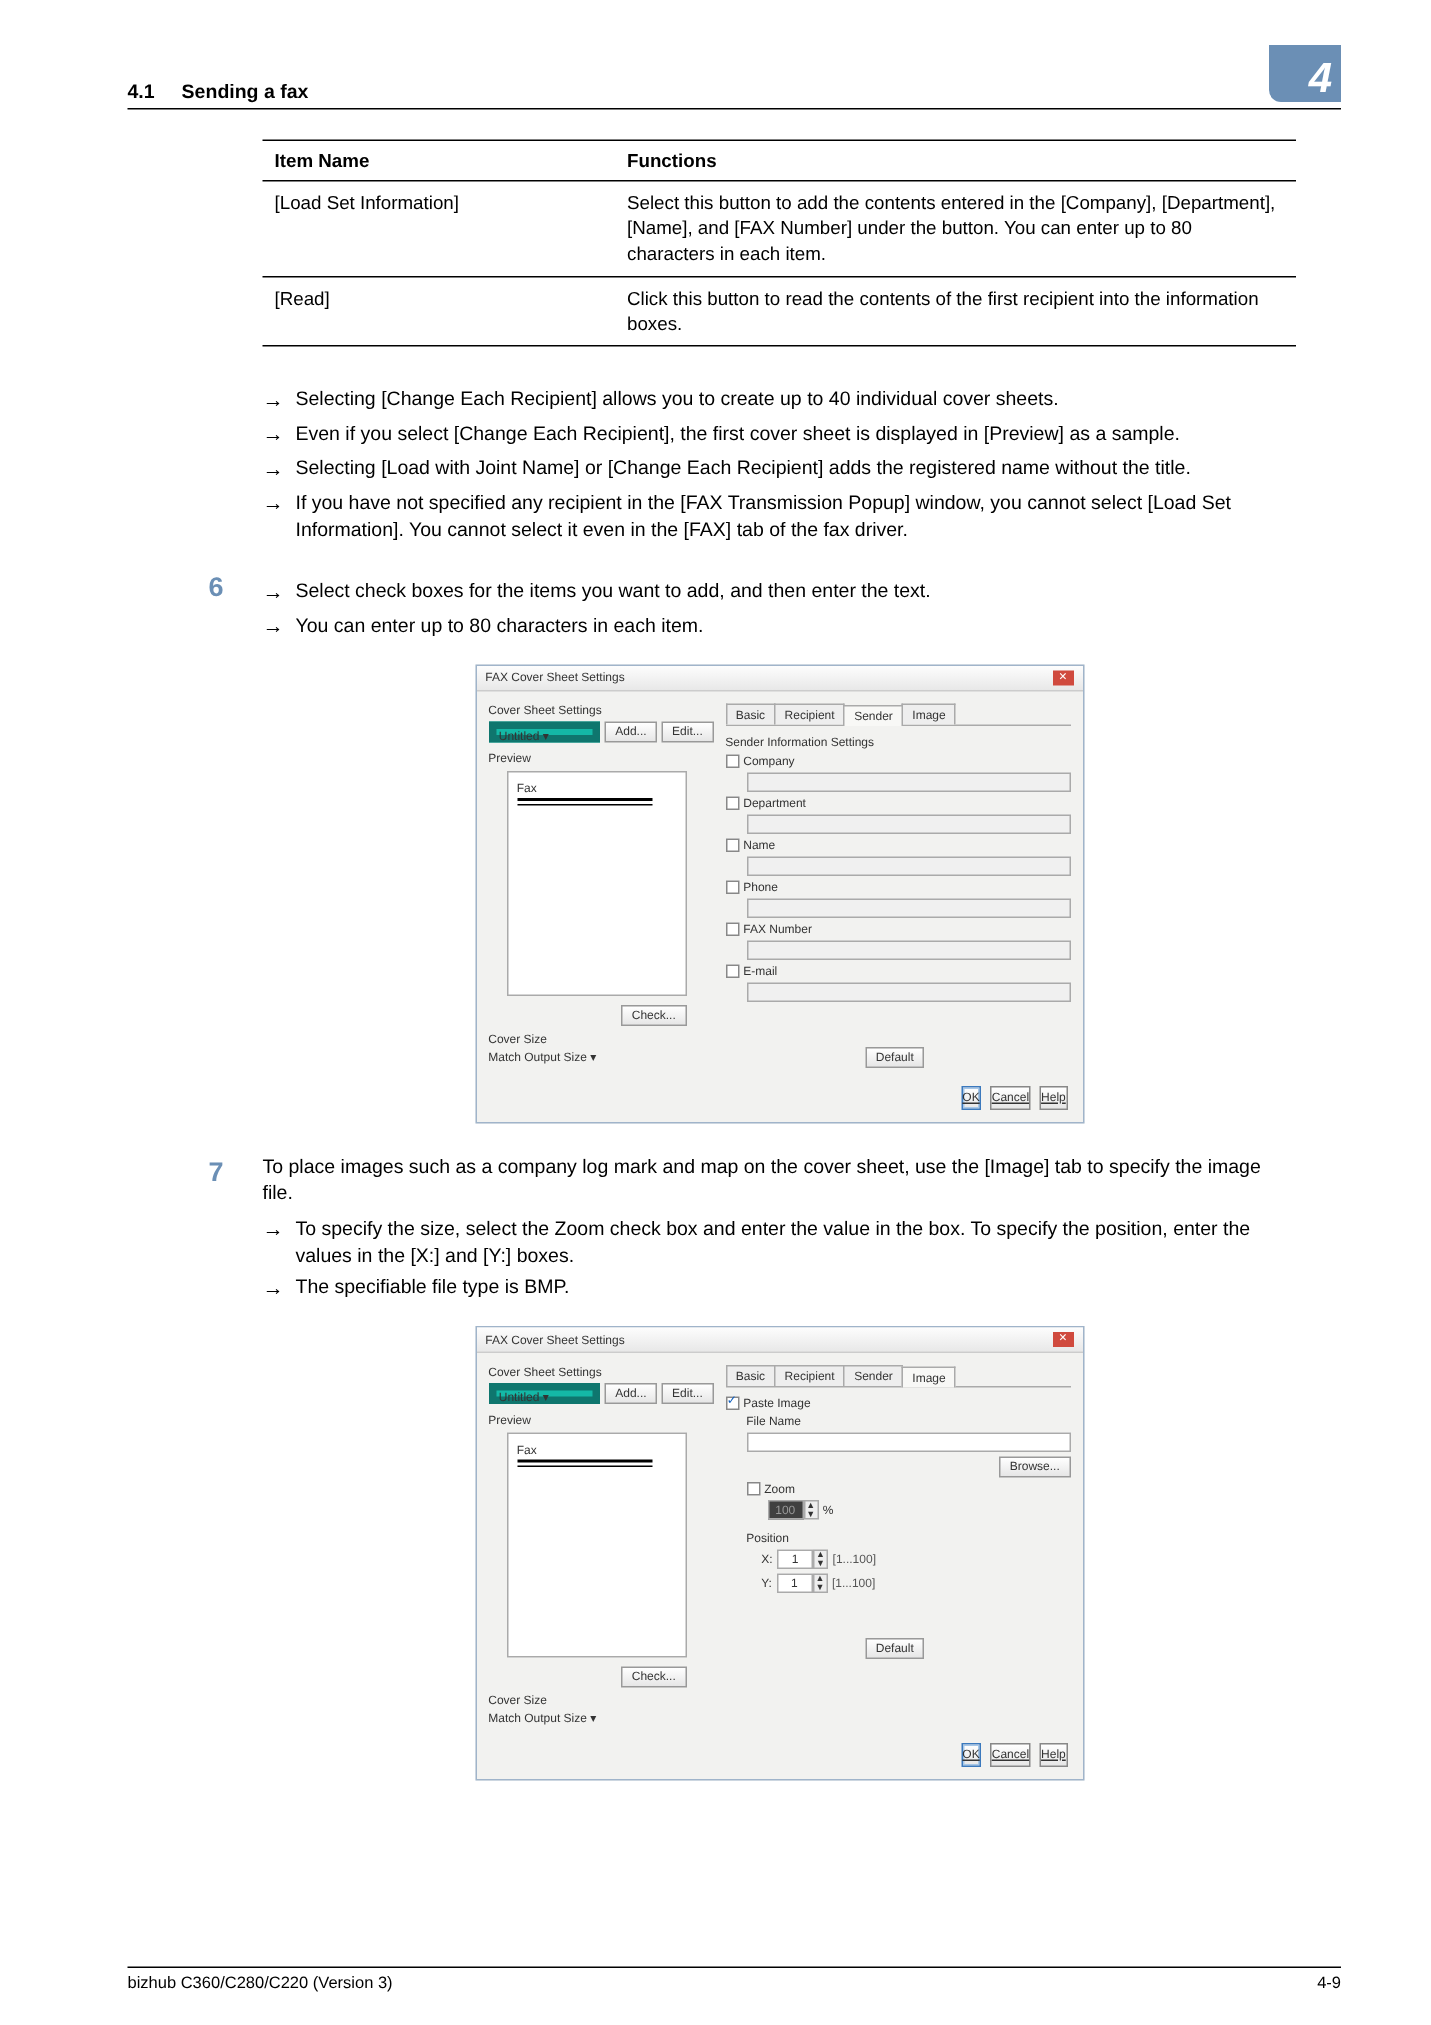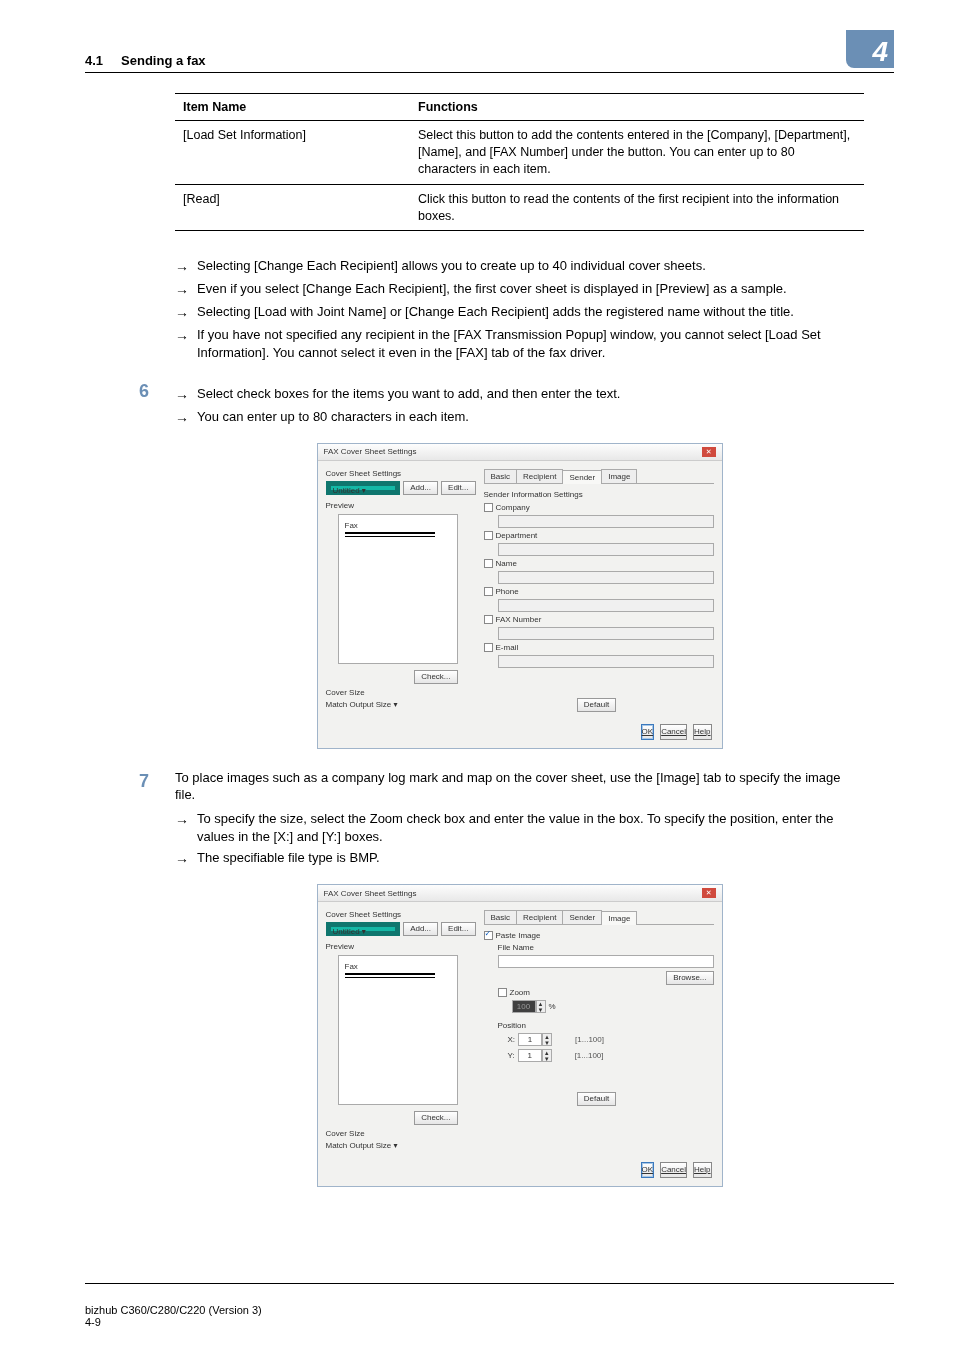--- a/index.html
+++ b/index.html
@@ -166,34 +166,33 @@
   }
   .btn-m.primary { border:1px solid #3b79bd; box-shadow: 0 0 0 1px #a7c7e7 inset; }
   .default-row { text-align:center; padding-right:4px; margin-top:30px;}
   .cover-size-row { margin-top:4px;}
   .spin {
     display:inline-flex; align-items:center;
   }
   .spin .num { width:24px;height:13px;border:1px solid #aaa;background:#fff;font-size:8px;text-align:center;line-height:11px;}
   .spin .num.dis { background:#404040; color:#999;}
   .spin .ar { width:10px;height:13px;border:1px solid #aaa;background:#eee;font-size:6px;text-align:center;line-height:6px;}
-  .range { margin-left:20px; color:#555;}
+  .range { margin-left:0; color:#555;}
   .pos-group { margin-top:8px;}
 
   .footer {
     position:absolute;
     bottom: 22px;
     left: 85px;
     right: 60px;
     border-top: 1px solid #000;
     display:flex;
     justify-content: space-between;
     font-size: 11px;
-    padding-top: 20px;
-    flex-direction: column;
+    padding-top: 4px;
   }
 </style>
 </head>
 <body>
 
 <div class="header-row">
   <div class="header-left">
     <span class="sec-num">4.1</span><span class="sec-title">Sending a fax</span>
   </div>
   <div class="header-right">4</div>

